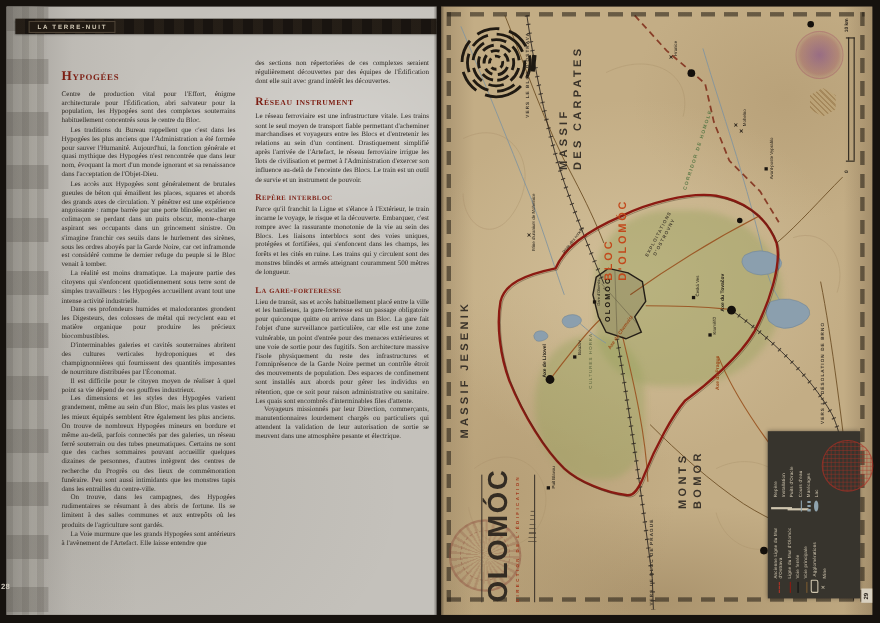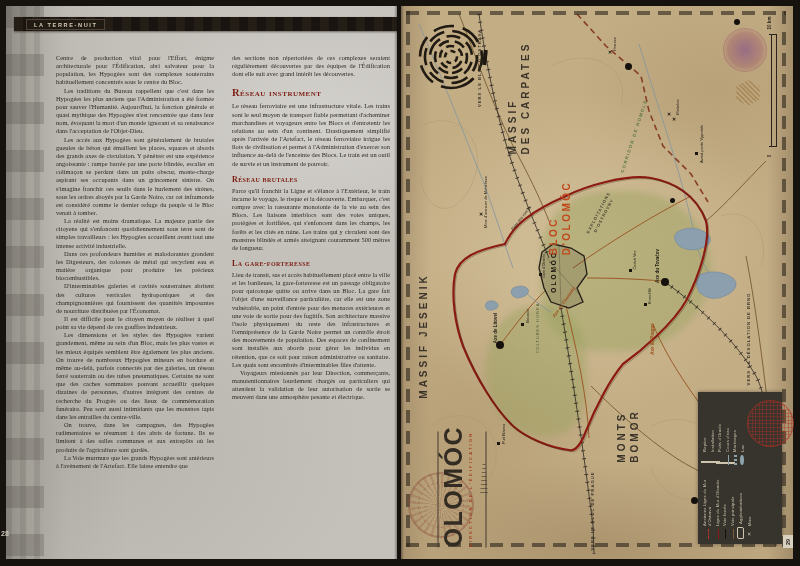--- a/index.html
+++ b/index.html
@@ -137,36 +137,37 @@
 
 <div class="page" id="left-page">
   <div class="photo-strip"></div>
   <div class="chapter-band">
     <div class="chapter-box">
       <span>LA TERRE-NUIT</span>
     </div>
   </div>
   <div class="cols body-text">
     <div class="col">
+      <h1 class="sec">Hypogées</h1>
       <p class="ni">Centre de production vital pour l'Effort, énigme architecturale pour l'Édification, abri salvateur pour la population, les Hypogées sont des complexes souterrains habituellement concentrés sous le centre du Bloc.</p>
       <p>Les traditions du Bureau rappellent que c'est dans les Hypogées les plus anciens que l'Administration a été formée pour sauver l'Humanité. Aujourd'hui, la fonction générale et quasi mythique des Hypogées n'est rencontrée que dans leur nom, évoquant la mort d'un monde ignorant et sa renaissance dans l'acceptation de l'Objet-Dieu.</p>
       <p>Les accès aux Hypogées sont généralement de brutales gueules de béton qui émaillent les places, squares et abords des grands axes de circulation. Y pénétrer est une expérience angoissante : rampe barrée par une porte blindée, escalier en colimaçon se perdant dans un puits obscur, monte-charge aspirant ses occupants dans un grincement sinistre. On s'imagine franchir ces seuils dans le hurlement des sirènes, sous les ordres aboyés par la Garde Noire, car cet inframonde est considéré comme le dernier refuge du peuple si le Bloc venait à tomber.</p>
       <p>La réalité est moins dramatique. La majeure partie des citoyens qui s'enfoncent quotidiennement sous terre sont de simples travailleurs : les Hypogées accueillent avant tout une intense activité industrielle.</p>
       <p>Dans ces profondeurs humides et malodorantes grondent les Digesteurs, des colosses de métal qui recyclent eau et matière organique pour produire les précieux biocombustibles.</p>
       <p>D'interminables galeries et cavités souterraines abritent des cultures verticales hydroponiques et des champignonnières qui fournissent des quantités imposantes de nourriture distribuées par l'Économat.</p>
       <p>Il est difficile pour le citoyen moyen de réaliser à quel point sa vie dépend de ces gouffres industrieux.</p>
       <p>Les dimensions et les styles des Hypogées varient grandement, même au sein d'un Bloc, mais les plus vastes et les mieux équipés semblent être également les plus anciens. On trouve de nombreux Hypogées mineurs en bordure et même au-delà, parfois connectés par des galeries, un réseau ferré souterrain ou des tubes pneumatiques. Certains ne sont que des caches sommaires pouvant accueillir quelques dizaines de personnes, d'autres intègrent des centres de recherche du Progrès ou des lieux de commémoration funéraire. Peu sont aussi intimidants que les monstres tapis dans les entrailles du centre-ville.</p>
       <p>On trouve, dans les campagnes, des Hypogées rudimentaires se résumant à des abris de fortune. Ils se limitent à des salles communes et aux entrepôts où les produits de l'agriculture sont gardés.</p>
       <p>La Voie murmure que les grands Hypogées sont antérieurs à l'avènement de l'Artefact. Elle laisse entendre que</p>
     </div>
     <div class="col">
       <p class="ni">des sections non répertoriées de ces complexes seraient régulièrement découvertes par des équipes de l'Édification dont elle suit avec grand intérêt les découvertes.</p>
       <h2 class="sec">Réseau instrument</h2>
       <p class="ni">Le réseau ferroviaire est une infrastructure vitale. Les trains sont le seul moyen de transport fiable permettant d'acheminer marchandises et voyageurs entre les Blocs et d'entretenir les relations au sein d'un continent. Drastiquement simplifié après l'arrivée de l'Artefact, le réseau ferroviaire irrigue les îlots de civilisation et permet à l'Administration d'exercer son influence au-delà de l'enceinte des Blocs. Le train est un outil de survie et un instrument de pouvoir.</p>
-      <h3 class="sub">Réseau brutales</h3>
+      <h3 class="sub">Repère interbloc</h3>
       <p class="ni">Parce qu'il franchit la Ligne et s'élance à l'Extérieur, le train incarne le voyage, le risque et la découverte. Embarquer, c'est rompre avec la rassurante monotonie de la vie au sein des Blocs. Les liaisons interblocs sont des voies uniques, protégées et fortifiées, qui s'enfoncent dans les champs, les forêts et les cités en ruine. Les trains qui y circulent sont des monstres blindés et armés atteignant couramment 500 mètres de longueur.</p>
       <h3 class="sub">La gare-forteresse</h3>
       <p class="ni">Lieu de transit, sas et accès habituellement placé entre la ville et les banlieues, la gare-forteresse est un passage obligatoire pour quiconque quitte ou arrive dans un Bloc. La gare fait l'objet d'une surveillance particulière, car elle est une zone vulnérable, un point d'entrée pour des menaces extérieures et une voie de sortie pour des fugitifs. Son architecture massive l'isole physiquement du reste des infrastructures et l'omniprésence de la Garde Noire permet un contrôle étroit des mouvements de population. Des espaces de confinement sont installés aux abords pour gérer les individus en rétention, que ce soit pour raison administrative ou sanitaire. Les quais sont encombrés d'interminables files d'attente.</p>
       <p>Voyageurs missionnés par leur Direction, commerçants, manutentionnaires lourdement chargés ou particuliers qui attendent la validation de leur autorisation de sortie se meuvent dans une atmosphère pesante et électrique.</p>
     </div>
   </div>
 </div>
 <div class="page-num-left">28</div>
 <div class="spine"></div>
 

